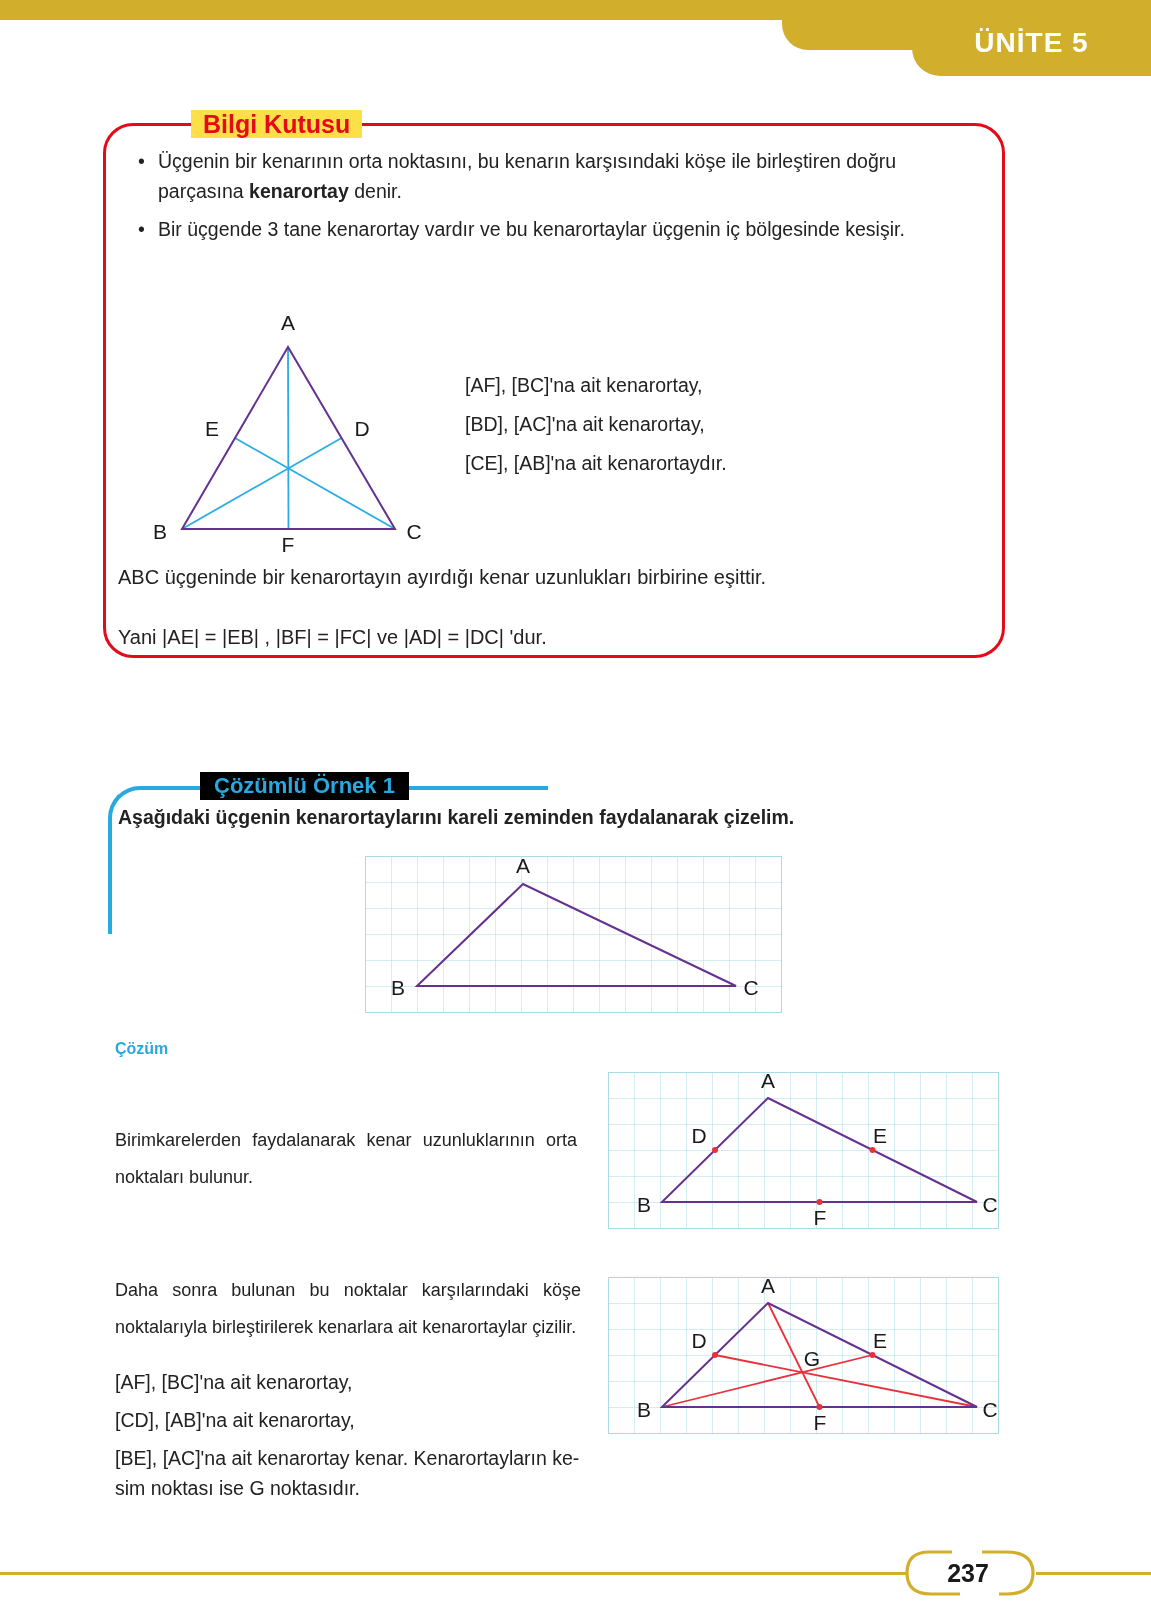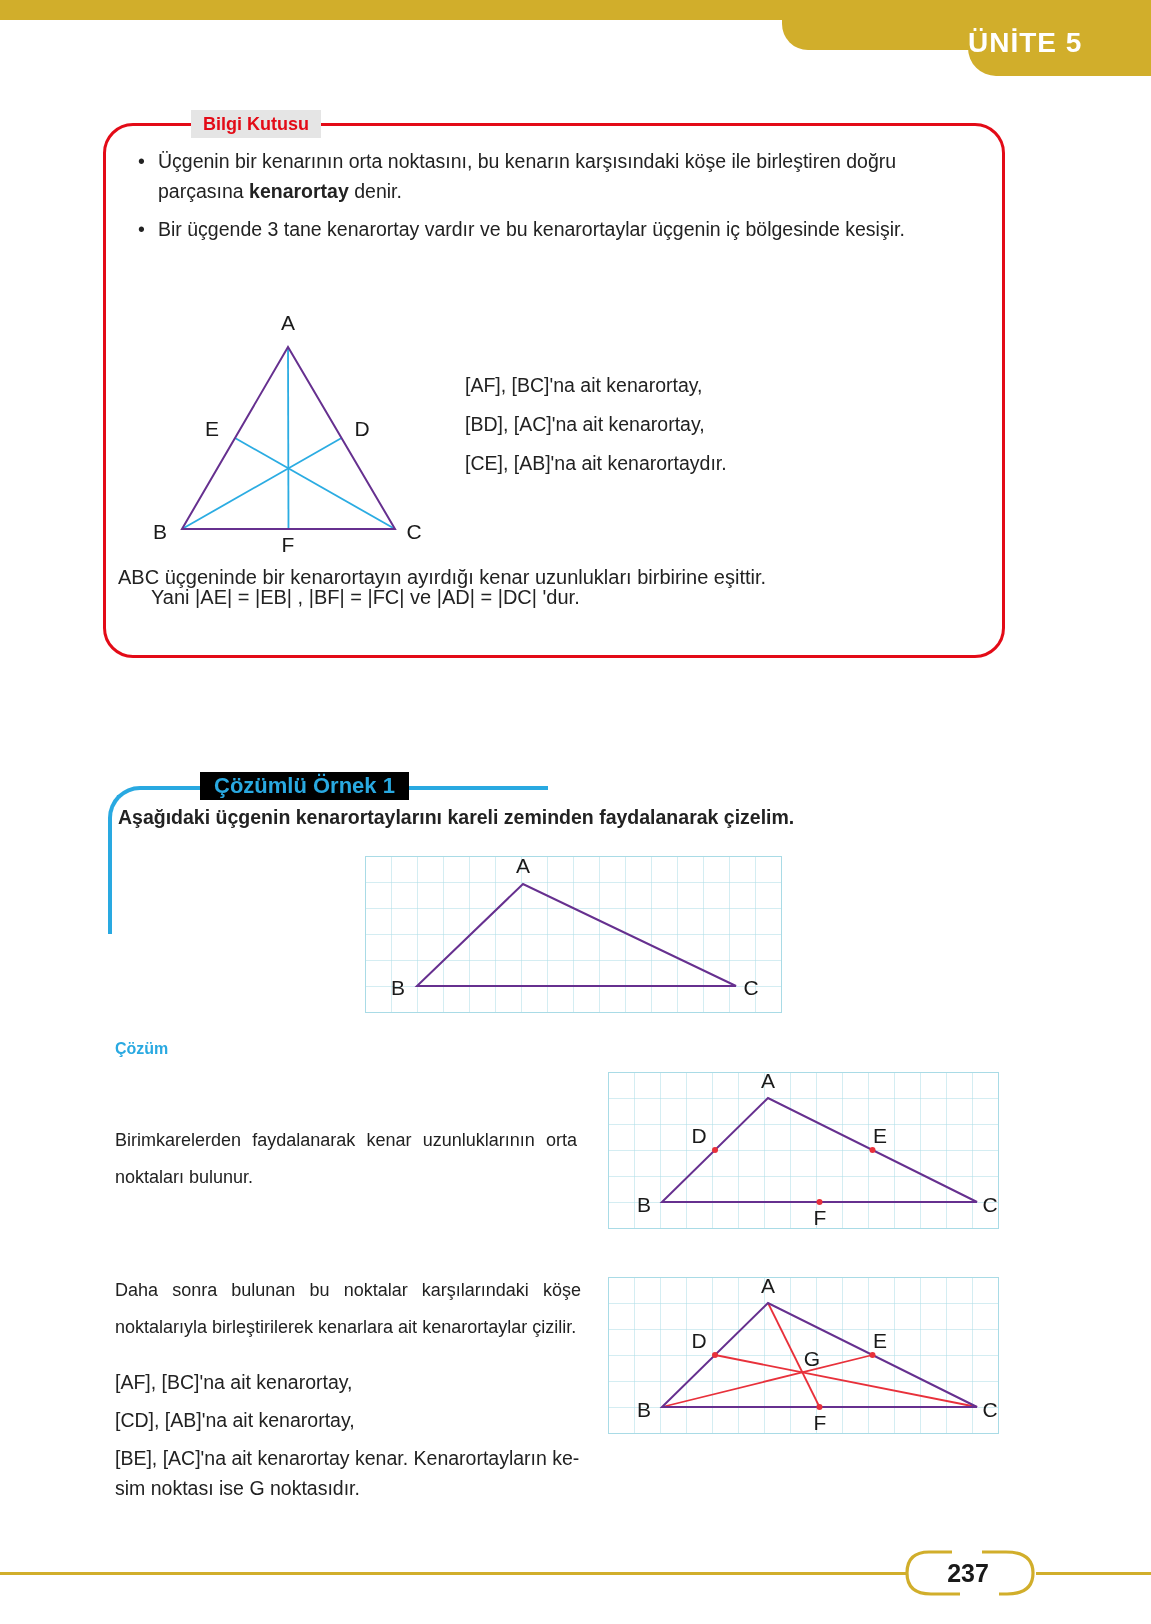--- a/index.html
+++ b/index.html
@@ -2,35 +2,35 @@
 <html lang="tr"><head>
 <meta charset="utf-8">
 <style>
   html,body{margin:0;padding:0;background:#fff;}
   .page{position:relative;width:1151px;height:1624px;background:#fff;overflow:hidden;
         font-family:"Liberation Sans",sans-serif;color:#222;}
   
   .top-bar{position:absolute;left:0;top:0;width:100%;height:20px;background:#D1AE2B;}
   .tab-step1{position:absolute;left:782px;top:20px;right:0;height:30px;background:#D1AE2B;
              border-bottom-left-radius:26px;}
-  .unit-tab{position:absolute;left:968px;top:20px;right:0;height:56px;background:#D1AE2B;
-            border-bottom-left-radius:28px;display:flex;align-items:flex-start;justify-content:flex-start;
+  .unit-tab{position:absolute;left:912px;top:20px;right:0;height:56px;background:#D1AE2B;
+            border-bottom-left-radius:28px;display:flex;align-items:flex-start;justify-content:center;
             padding-top:7px;box-sizing:border-box;}
   .unit-tab span{color:#fff;font-size:28px;font-weight:bold;letter-spacing:1px;}
   
   .info-box{position:absolute;left:103px;top:123px;width:902px;height:535px;
             border:3px solid #E30B17;border-radius:30px;box-sizing:border-box;}
-  .info-title{position:absolute;left:85px;top:-16px;background:#e5e5e5;padding:0 12px;
-              color:#E30B17;font-size:18px;font-weight:bold;line-height:28px;}
+  .info-title{position:absolute;left:85px;top:-16px;background:#fde047;padding:0 12px;
+              color:#E30B17;font-size:25px;font-weight:bold;line-height:28px;}
   .info-box ul{margin:0;padding:20px 30px 0 24px;list-style:none;}
   .info-box li{position:relative;padding-left:28px;font-size:19.5px;line-height:30px;margin-bottom:8px;}
   .info-box li .bullet{position:absolute;left:8px;top:0;}
   .median-list{position:absolute;left:465px;top:366px;font-size:19.5px;line-height:39px;}
   .equal-line{position:absolute;left:118px;font-size:20px;}
-  .eq1{top:566px;} .eq2{top:586px;margin-left:33px;}
+  .eq1{top:566px;} .eq2{top:626px;}
   
   .ornek-bracket{position:absolute;left:108px;top:786px;width:440px;height:148px;
                  border-left:4px solid #29A9E1;border-top:4px solid #29A9E1;
                  border-top-left-radius:32px;box-sizing:border-box;}
   .ornek-title{position:absolute;left:200px;top:772px;background:#000000;padding:0 14px;
                color:#29A9E1;font-size:22px;font-weight:bold;line-height:28px;}
   .ornek-question{position:absolute;left:118px;top:806px;width:900px;
                   font-size:19.5px;font-weight:bold;}
   
   .cozum-title{position:absolute;left:115px;top:1040px;color:#29A9E1;font-size:16px;font-weight:bold;}

